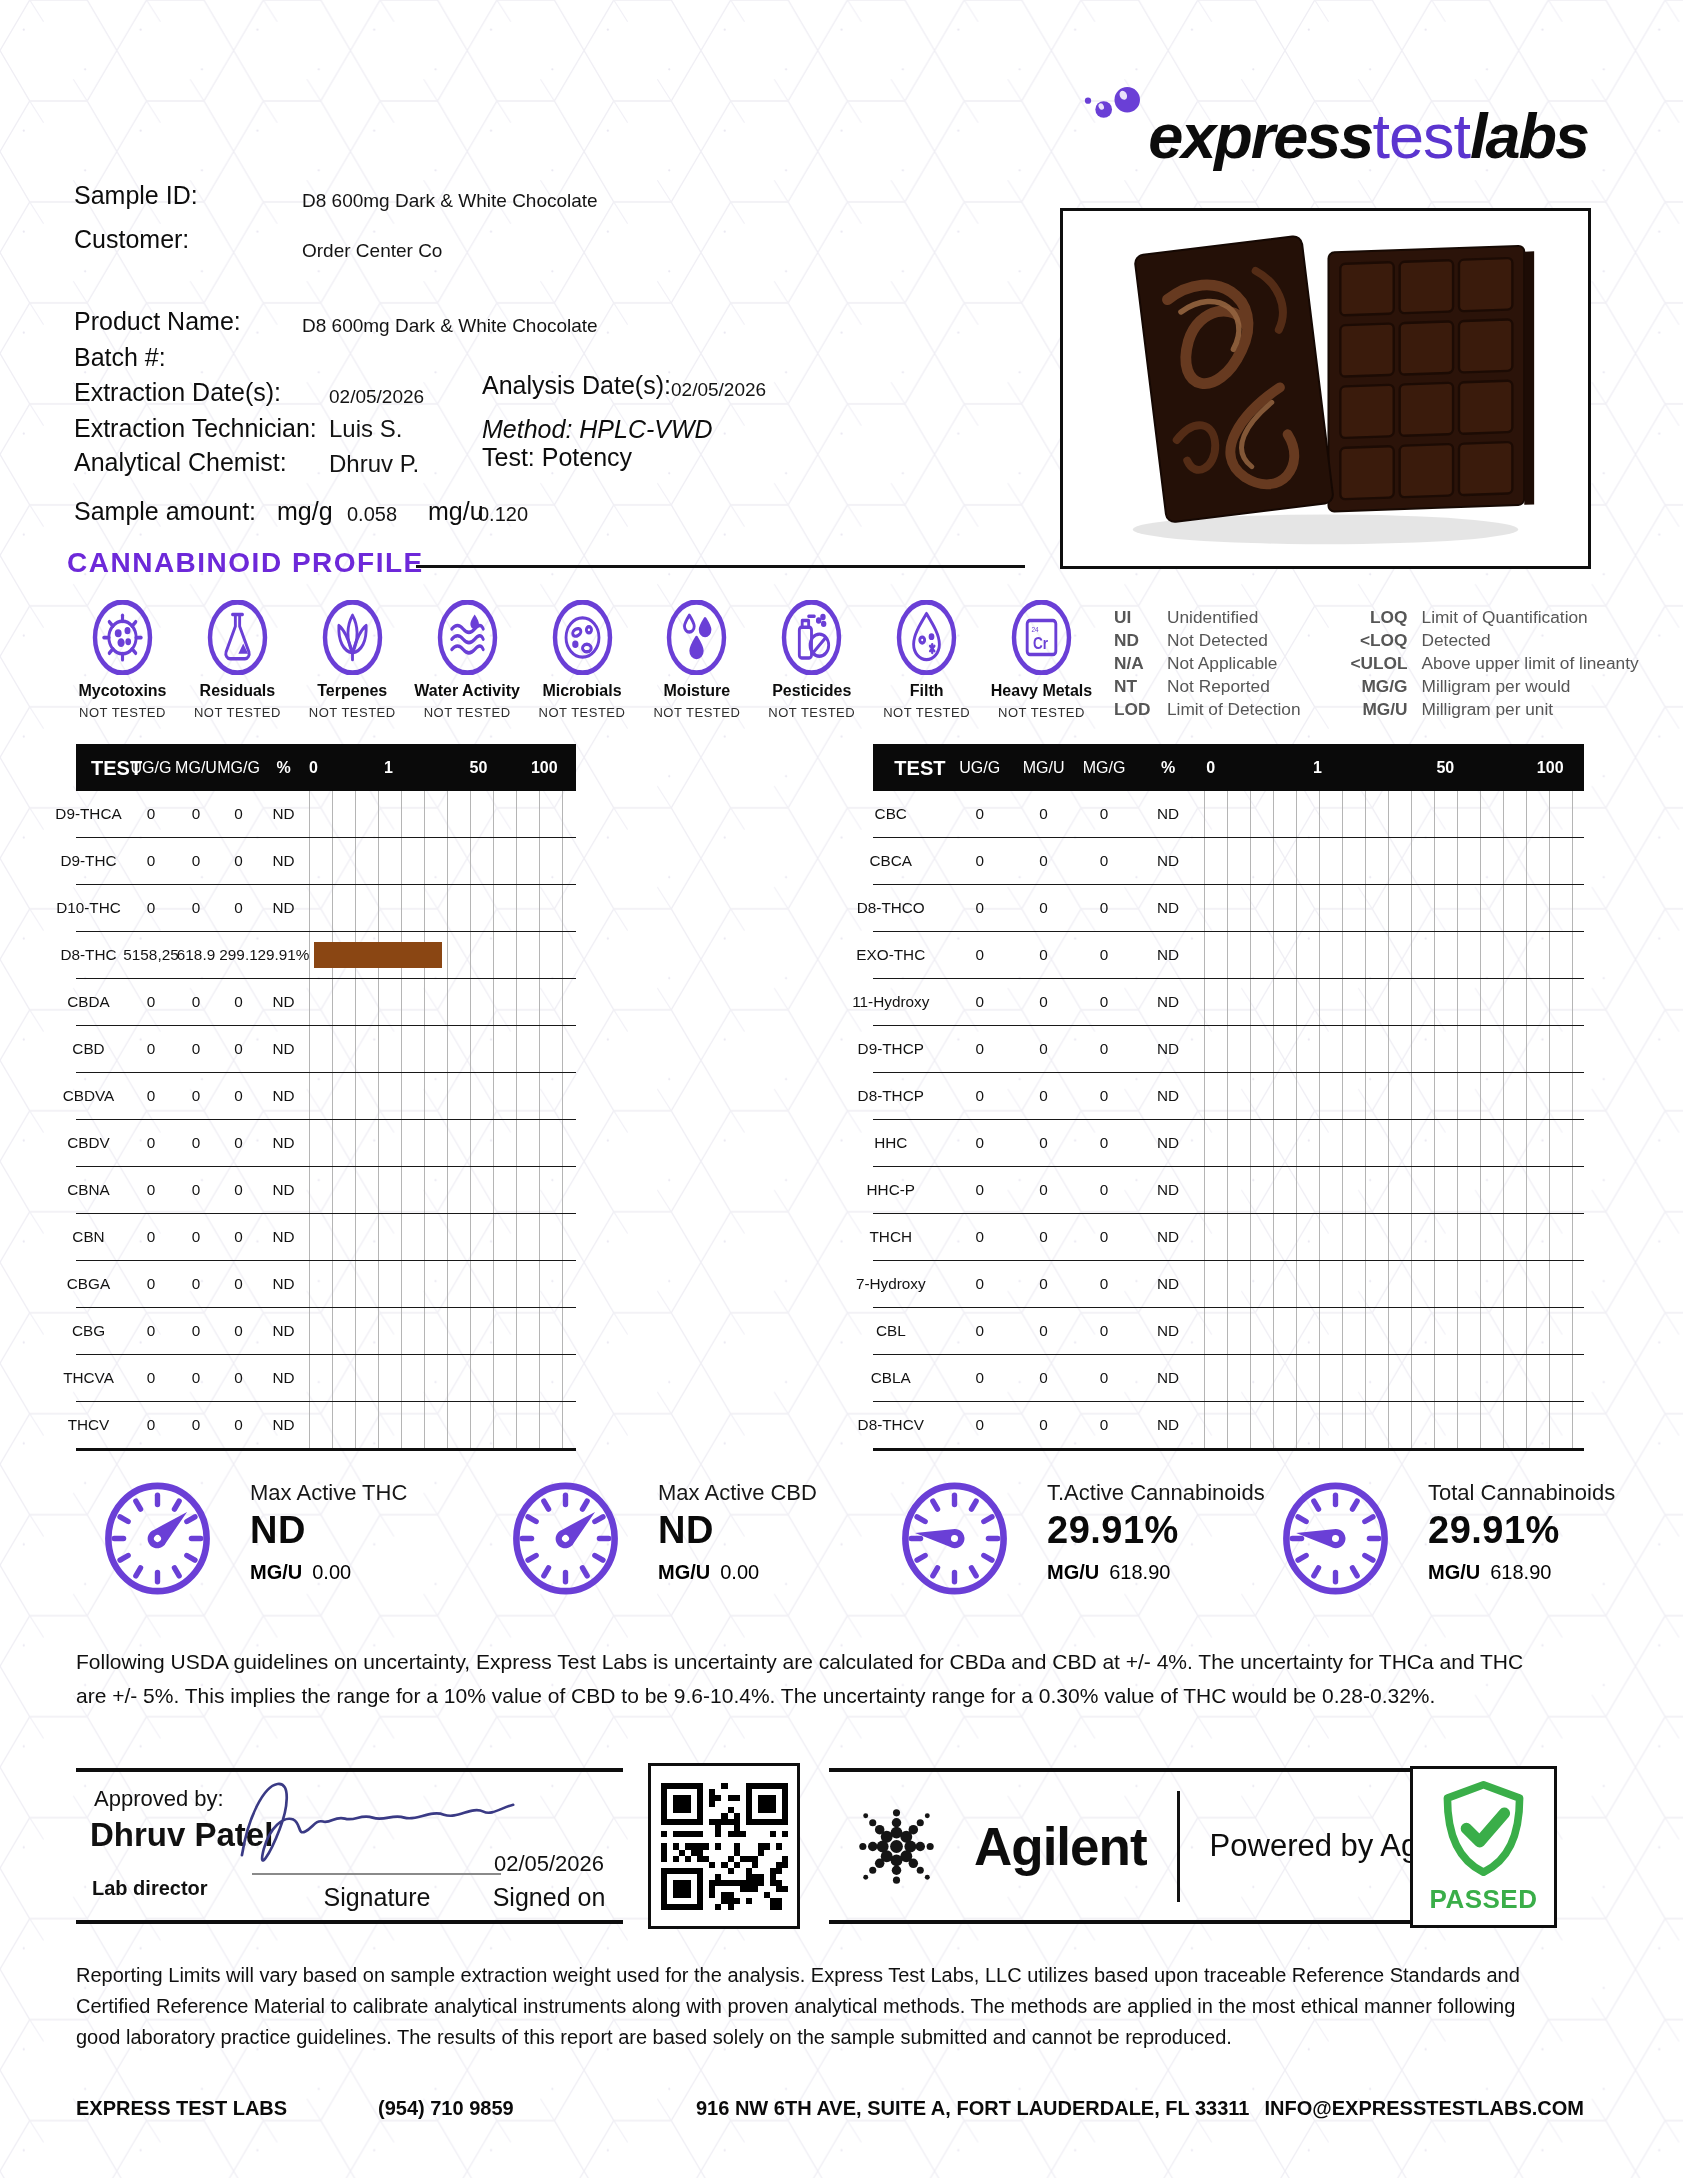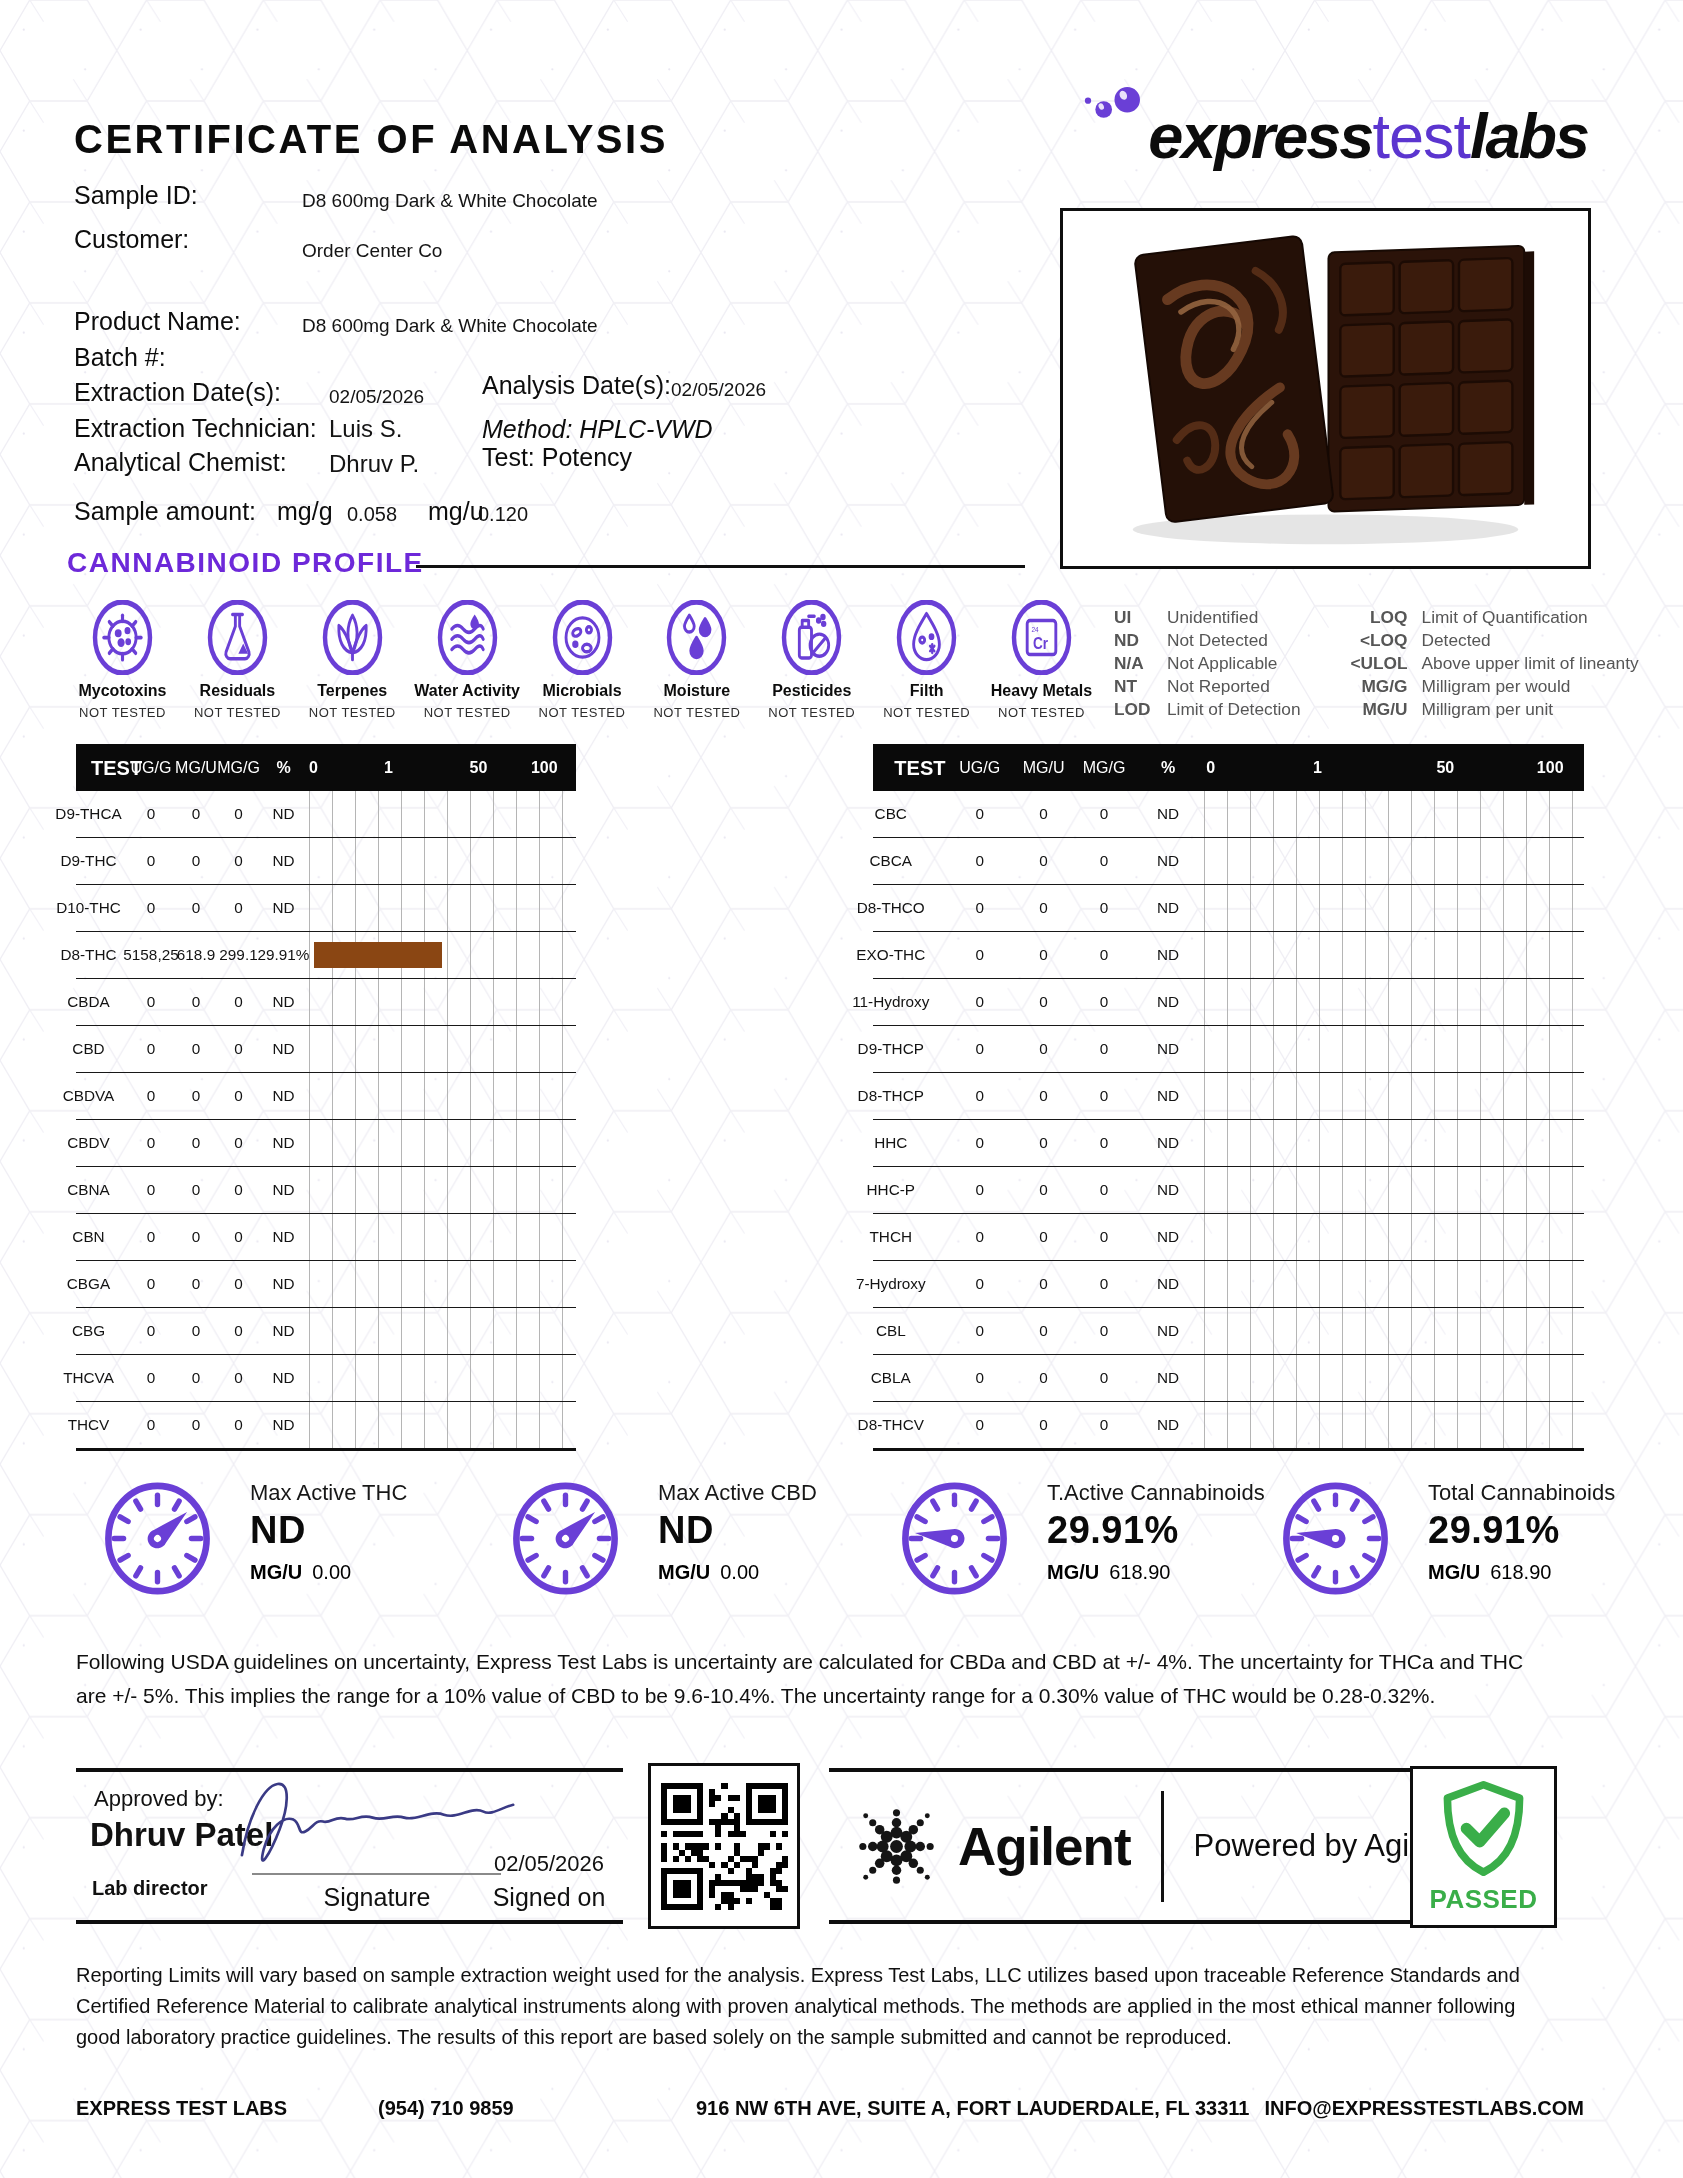--- a/index.html
+++ b/index.html
@@ -87,21 +87,21 @@
   .ap-role{position:absolute;left:16px;top:105px;font-size:20px;font-weight:bold;}
   .sig-svg{position:absolute;left:158px;top:2px;}
   .sig-line{position:absolute;left:176px;top:101px;width:249px;height:2px;background:#8a8a8a;}
   .sig-cap{position:absolute;left:178px;top:111px;width:246px;text-align:center;font-size:25px;}
   .sig-date{position:absolute;left:384px;top:79px;width:178px;text-align:center;font-size:22px;}
   .sig-on{position:absolute;left:384px;top:111px;width:178px;text-align:center;font-size:25px;}
 
   .qr-box{left:648px;top:1763px;width:152px;height:166px;border:3px solid #0e0e0e;box-sizing:border-box;display:flex;align-items:center;justify-content:center;background:#fff;}
 
   .agilent-box{left:829px;top:1768px;width:683px;height:156px;border-top:4px solid #0e0e0e;border-bottom:4px solid #0e0e0e;box-sizing:border-box;display:flex;align-items:center;}
-  .ag-name{font-size:53px;font-weight:bold;letter-spacing:-1px;margin-left:12px;color:#0d0d0d;}
+  .ag-name{font-size:53px;font-weight:bold;letter-spacing:-1px;margin-left:28px;color:#0d0d0d;}
   .ag-div{width:3px;height:111px;background:#111;margin-left:30px;}
   .ag-pow{font-size:31px;margin-left:30px;color:#0d0d0d;}
 
   .passed-box{left:1410px;top:1766px;width:147px;height:162px;border:3px solid #0e0e0e;box-sizing:border-box;text-align:center;background:#fff;}
   .passed-label{font-size:26px;font-weight:800;letter-spacing:0.5px;margin-top:0px;}
 
   
   .contact{top:2097px;font-size:20px;font-weight:bold;color:#0b0b0b;white-space:nowrap;}
   .c-company{left:76px;}
   .c-phone{left:378px;}
@@ -118,21 +118,20 @@
       <pattern id="hexp" width="118" height="102" patternUnits="userSpaceOnUse">
         <path d="M30,0 L88,0 L118,51 L88,102 L30,102 L0,51 Z" fill="none" stroke="#efeef4" stroke-width="1.4"></path>
         <path d="M30,0 L44,22 M88,102 L74,80" stroke="#f1f0f6" stroke-width="1.2" fill="none"></path>
         <circle cx="24" cy="30" r="1.1" fill="#e9e7f1"></circle>
         <circle cx="86" cy="70" r="1.1" fill="#e9e7f1"></circle>
       </pattern>
     </defs>
     <rect width="1700" height="2200" fill="url(#hexp)"></rect>
   </svg>
 
-  <div class="abs coa-title">CERTIFICATE OF ANALYSIS</div>
 
   <div class="abs brand">
     <svg class="bub" width="65" height="51" viewBox="0 0 66 52">
       <circle cx="7" cy="18" r="3.2" fill="#6a3fd6"></circle>
       <circle cx="23" cy="27" r="8.5" fill="#6a3fd6"></circle>
       <ellipse cx="20.5" cy="24" rx="2.6" ry="3.4" fill="#fff" opacity=".85" transform="rotate(-25 20.5 24)"></ellipse>
       <circle cx="47" cy="17" r="13" fill="#6a3fd6"></circle>
       <ellipse cx="43" cy="12.5" rx="3.6" ry="4.8" fill="#fff" opacity=".85" transform="rotate(-25 43 12.5)"></ellipse>
     </svg>
     <span class="bx">express</span>

